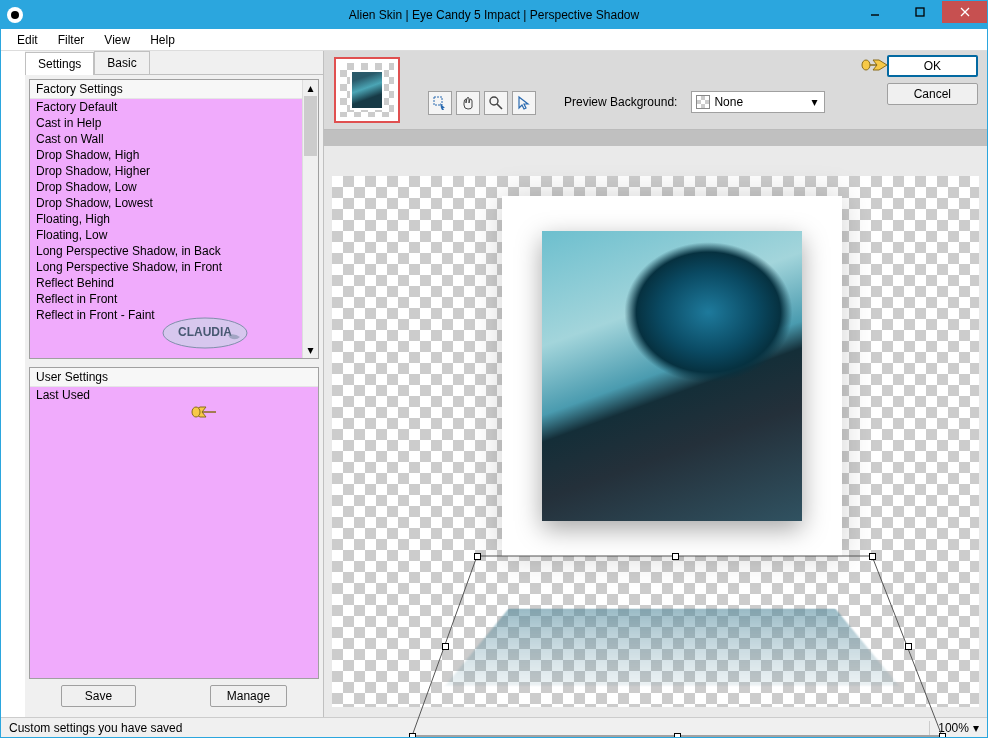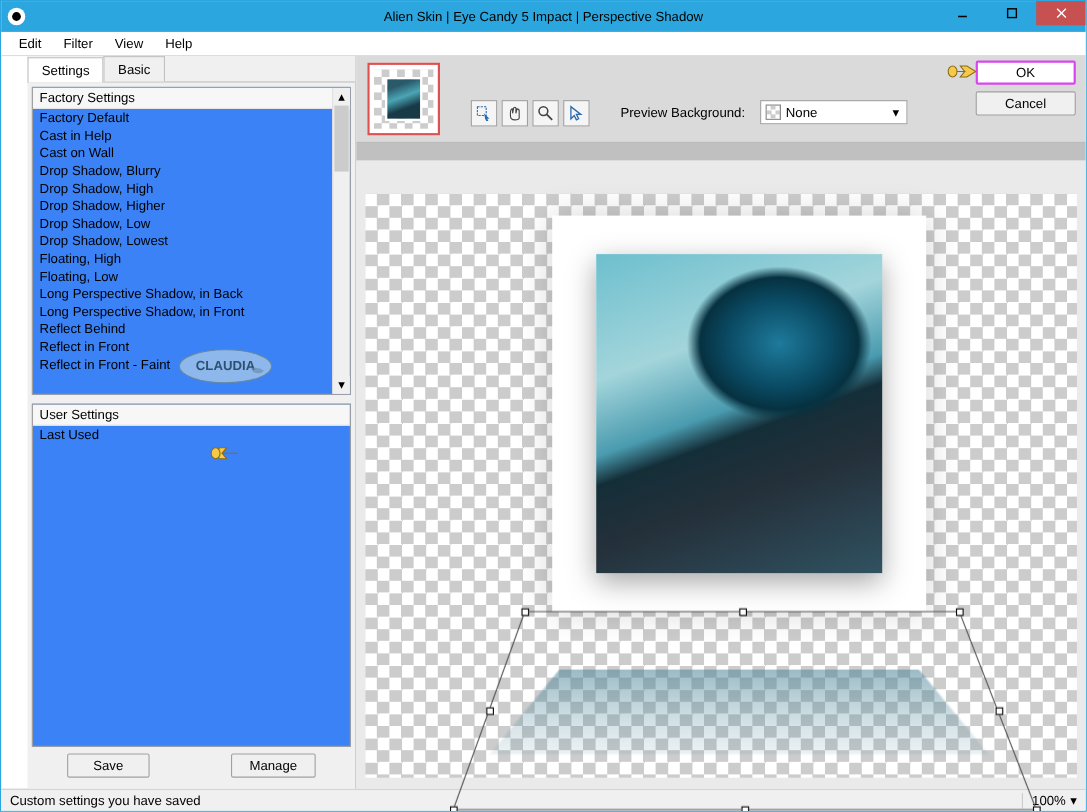--- a/index.html
+++ b/index.html
@@ -13,35 +13,35 @@
 .sys-btn.close { background: #c75050; color: #fff; }
 .sys-btn svg { width: 10px; height: 10px; }
 .menubar { background: #fff; height: 22px; display: flex; align-items: center; padding-left: 6px; border-bottom: 1px solid #ddd; }
 .menu-item { padding: 3px 10px; cursor: default; }
 .content { display: flex; height: calc(100% - 28px - 22px - 20px); margin-left: 24px; }
 .left-panel { width: 299px; background: #f0f0f0; display: flex; flex-direction: column; border-right: 1px solid #c0c0c0; }
 .tabs { display: flex; background: #f0f0f0; border-bottom: 1px solid #c0c0c0; }
 .tab { padding: 4px 12px; border: 1px solid #c0c0c0; border-bottom: none; background: #f0f0f0; margin-right: 0px; position: relative; cursor: default; }
 .tab.active { background: #fff; top: 1px; z-index: 2; }
 .list-container { flex: 1; display: flex; flex-direction: column; padding: 4px; }
-.listbox { background: #3b82f6; border: 1px solid #a0a0a0; position: relative; }
+.listbox { background: #f0abfc; border: 1px solid #a0a0a0; position: relative; }
 .listbox .scrollbar { position: absolute; right: 0; top: 0; bottom: 0; width: 16px; background: #f0f0f0; border-left: 1px solid #ddd; }
 .scroll-up, .scroll-down { height: 16px; background: #f0f0f0; display:flex; align-items:center; justify-content:center; }
 .scroll-thumb { position: absolute; top: 16px; height: 60px; left: 1px; right: 1px; background: #ccc; }
 .listbox.factory { height: 280px; }
 .listbox.user { flex: 1; min-height: 270px; }
 .list-item { padding: 1px 6px; white-space: nowrap; overflow: hidden; cursor: default; }
 .list-item.selected { background: #0a79d8; color: #fff; }
 .list-header { background: #f7f7f7; padding: 2px 6px; font-weight: normal; border-bottom: 1px solid #e5e5e5; }
 .factory-body { overflow: hidden; height: calc(100% - 20px); position: relative; }
 .user-body { overflow: hidden; position: relative; height: calc(100% - 20px); }
 .watermark { position: absolute; left: 160px; top: 313px; pointer-events: none; opacity: 0.85; }
 .button-row { display: flex; justify-content: space-around; padding: 6px 10px; gap: 30px; }
 .btn { min-width: 75px; padding: 3px 16px; background: #f0f0f0; border: 1px solid #a0a0a0; text-align: center; cursor: default; border-radius: 2px; }
-.btn-ok { border: 2px solid #d946ef; background: #fff; padding: 2px 35px; }
+.btn-ok { border: 2px solid #0369a1; background: #fff; padding: 2px 35px; }
 .right-panel { flex: 1; display: flex; flex-direction: column; background: #eaeaea; }
 .right-top { background: #dadada; padding: 6px 10px; display: flex; align-items: flex-start; gap: 8px; border-bottom: 1px solid #bbb; }
 .ok-cancel-col { position: absolute; right: 10px; top: 55px; display: flex; flex-direction: column; gap: 6px; }
 .thumb-area { background: #fff; border: 2px solid #e05050; padding: 4px; width: 66px; height: 66px; position: relative; }
 .thumb-inner { width: 100%; height: 100%; background: repeating-conic-gradient(#ccc 0 25%, #fff 0 50%) 0 0/14px 14px; display:flex; align-items:center; justify-content:center; }
 .thumb-img { width: 34px; height: 40px; background: linear-gradient(160deg, #2a5a6a 20%, #4ba5b5 45%, #173a46 70%); border: 2px solid #fff; }
 .toolbar { display: flex; align-items: center; gap: 4px; margin-left: 20px; margin-top: 34px; }
 .tool-btn { width: 24px; height: 24px; border: 1px solid #a0a0a0; background: #f5f5f5; display: flex; align-items: center; justify-content: center; }
 .preview-bg-label { margin-left: 20px; margin-top: 38px; }
 .preview-bg-select { margin-top: 34px; margin-left: 6px; width: 134px; height: 22px; border: 1px solid #a0a0a0; background: #fff; display: flex; align-items: center; padding: 4px 4px; gap: 4px; position: relative; }
@@ -102,21 +102,20 @@
       <div class="tab active">Settings</div>
       <div class="tab">Basic</div>
     </div>
     <div class="list-container">
       <div class="listbox factory">
         <div class="list-header">Factory Settings</div>
         <div class="factory-body">
           <div class="list-item">Factory Default</div>
           <div class="list-item">Cast in Help</div>
           <div class="list-item">Cast on Wall</div>
-          <div class="list-item">Drop Shadow, Blurry</div>
           <div class="list-item">Drop Shadow, High</div>
           <div class="list-item">Drop Shadow, Higher</div>
           <div class="list-item">Drop Shadow, Low</div>
           <div class="list-item">Drop Shadow, Lowest</div>
           <div class="list-item">Floating, High</div>
           <div class="list-item">Floating, Low</div>
           <div class="list-item">Long Perspective Shadow, in Back</div>
           <div class="list-item">Long Perspective Shadow, in Front</div>
           <div class="list-item">Reflect Behind</div>
           <div class="list-item">Reflect in Front</div>

